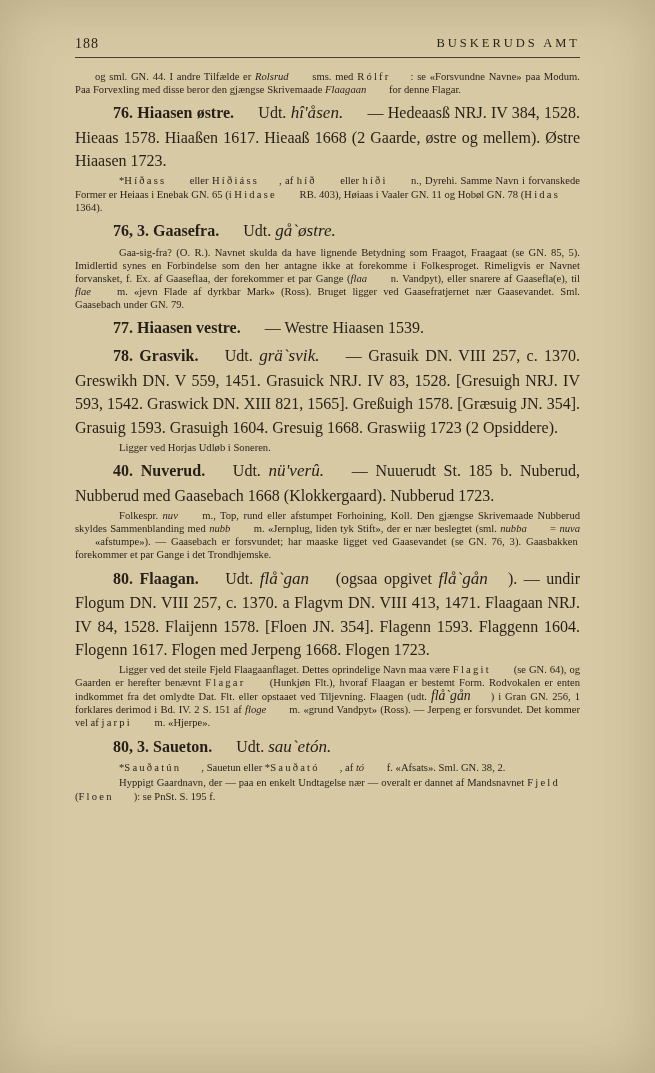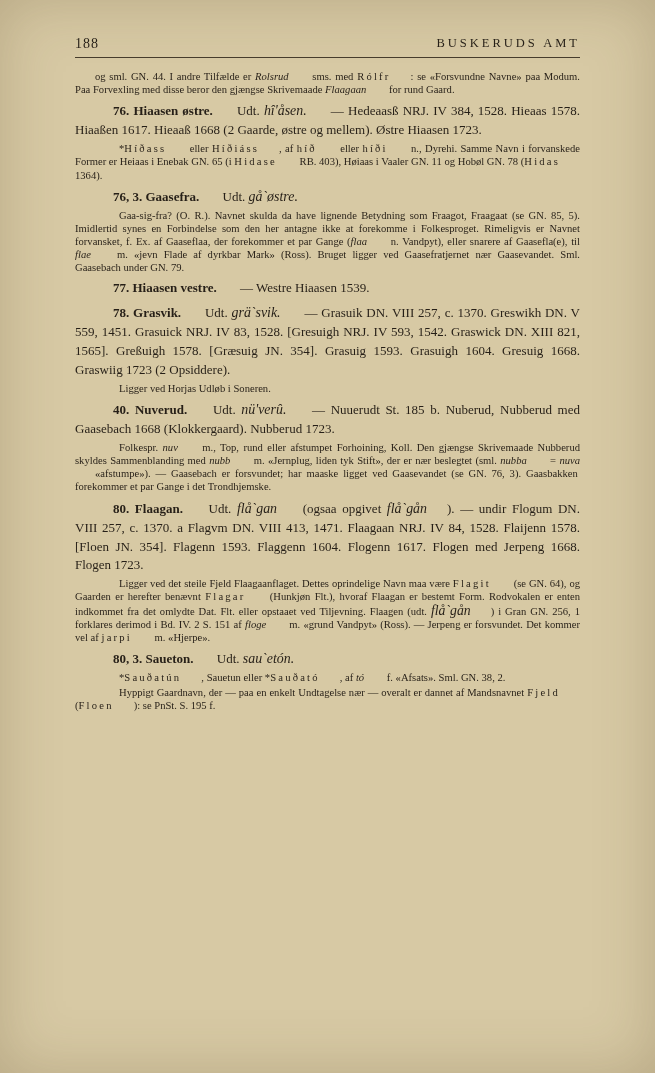--- a/index.html
+++ b/index.html
@@ -39,21 +39,21 @@
   .rule {
     border-top: 1.2px solid #463c2c;
     margin: 3px 0 12px 0;
   }
   .content p {
     margin: 0;
     text-align: justify;
     hyphens: none;
   }
   p.entry {
-    font-size: 13px;
+    font-size: 16px;
     line-height: 1.45;
     text-indent: 38px;
     margin-top: 5px;
   }
   p.small {
     font-size: 10.6px;
     line-height: 1.24;
     margin-top: 2px;
   }
   p.small.indent { text-indent: 24px; }
@@ -68,21 +68,21 @@
 </head>
 <body>
 
 <div class="page">
   <div class="header">
     <span class="pagenum">188</span>
     <span class="running-title">BUSKERUDS AMT</span>
   </div>
   <div class="rule"></div>
   <div class="content">
-      <p class="small noindent"><span class="s-n">og sml. GN. 44. I andre Tilfælde er </span><span class="s-i">Rolsrud</span><span class="s-n"> sms. med </span><span class="s-sp">Rólfr</span><span class="s-n">: se «Forsvundne Navne» paa Modum. Paa Forvexling med disse beror den gjængse Skrivemaade </span><span class="s-i">Flaagaan</span><span class="s-n"> for rund Gaard.</span></p>
+      <p class="small noindent"><span class="s-n">og sml. GN. 44. I andre Tilfælde er </span><span class="s-i">Rolsrud</span><span class="s-n"> sms. med </span><span class="s-sp">Rólfr</span><span class="s-n">: se «Forsvundne Navne» paa Modum. Paa Forvexling med disse beror den gjængse Skrivemaade </span><span class="s-i">Flaagaan</span><span class="s-n"> for denne Flagar.</span></p>
       <p class="entry indent"><span class="s-b">76. Hiaasen østre.</span><span class="s-n"> Udt. </span><span class="s-ph">hî'åsen.</span><span class="s-n"> — Hedeaasß NRJ. IV 384, 1528. Hieaas 1578. Hiaaßen 1617. Hieaaß 1668 (2 Gaarde, østre og mellem). Østre Hiaasen 1723.</span></p>
       <p class="small indent"><span class="s-n">*</span><span class="s-sp">Híðass</span><span class="s-n"> eller </span><span class="s-sp">Híðiáss</span><span class="s-n">, af </span><span class="s-sp">híð</span><span class="s-n"> eller </span><span class="s-sp">híði</span><span class="s-n"> n., Dyrehi. Samme Navn i forvanskede Former er Heiaas i Enebak GN. 65 (i </span><span class="s-sp">Hidase</span><span class="s-n"> RB. 403), Høiaas i Vaaler GN. 11 og Hobøl GN. 78 (</span><span class="s-sp">Hidas</span><span class="s-n"> 1364).</span></p>
       <p class="entry indent"><span class="s-b">76, 3. Gaasefra.</span><span class="s-n"> Udt. </span><span class="s-ph">gå`østre.</span></p>
       <p class="small indent"><span class="s-n">Gaa-sig-fra? (O. R.). Navnet skulda da have lignende Betydning som Fraagot, Fraagaat (se GN. 85, 5). Imidlertid synes en Forbindelse som den her antagne ikke at forekomme i Folkesproget. Rimeligvis er Navnet forvansket, f. Ex. af Gaaseflaa, der forekommer et par Gange (</span><span class="s-i">flaa</span><span class="s-n"> n. Vandpyt), eller snarere af Gaasefla(e), til </span><span class="s-i">flae</span><span class="s-n"> m. «jevn Flade af dyrkbar Mark» (Ross). Bruget ligger ved Gaasefratjernet nær Gaasevandet. Sml. Gaasebach under GN. 79.</span></p>
       <p class="entry indent"><span class="s-b">77. Hiaasen vestre.</span><span class="s-n"> — Westre Hiaasen 1539.</span></p>
       <p class="entry indent"><span class="s-b">78. Grasvik.</span><span class="s-n"> Udt. </span><span class="s-ph">grä`svik.</span><span class="s-n"> — Grasuik DN. VIII 257, c. 1370. Greswikh DN. V 559, 1451. Grasuick NRJ. IV 83, 1528. [Gresuigh NRJ. IV 593, 1542. Graswick DN. XIII 821, 1565]. Greßuigh 1578. [Græsuig JN. 354]. Grasuig 1593. Grasuigh 1604. Gresuig 1668. Graswiig 1723 (2 Opsiddere).</span></p>
       <p class="small indent"><span class="s-n">Ligger ved Horjas Udløb i Soneren.</span></p>
       <p class="entry indent"><span class="s-b">40. Nuverud.</span><span class="s-n"> Udt. </span><span class="s-ph">nü'verû.</span><span class="s-n"> — Nuuerudt St. 185 b. Nuberud, Nubberud med Gaasebach 1668 (Klokkergaard). Nubberud 1723.</span></p>
       <p class="small indent"><span class="s-n">Folkespr. </span><span class="s-i">nuv</span><span class="s-n"> m., Top, rund eller afstumpet Forhoining, Koll. Den gjængse Skrivemaade Nubberud skyldes Sammenblanding med </span><span class="s-i">nubb</span><span class="s-n"> m. «Jernplug, liden tyk Stift», der er nær beslegtet (sml. </span><span class="s-i">nubba</span><span class="s-n"> = </span><span class="s-i">nuva</span><span class="s-n"> «afstumpe»). — Gaasebach er forsvundet; har maaske ligget ved Gaasevandet (se GN. 76, 3). Gaasbakken forekommer et par Gange i det Trondhjemske.</span></p>
       <p class="entry indent"><span class="s-b">80. Flaagan.</span><span class="s-n"> Udt. </span><span class="s-ph">flå`gan</span><span class="s-n"> (ogsaa opgivet </span><span class="s-ph">flå`gån</span><span class="s-n">). — undir Flogum DN. VIII 257, c. 1370. a Flagvm DN. VIII 413, 1471. Flaagaan NRJ. IV 84, 1528. Flaijenn 1578. [Floen JN. 354]. Flagenn 1593. Flaggenn 1604. Flogenn 1617. Flogen med Jerpeng 1668. Flogen 1723.</span></p>

